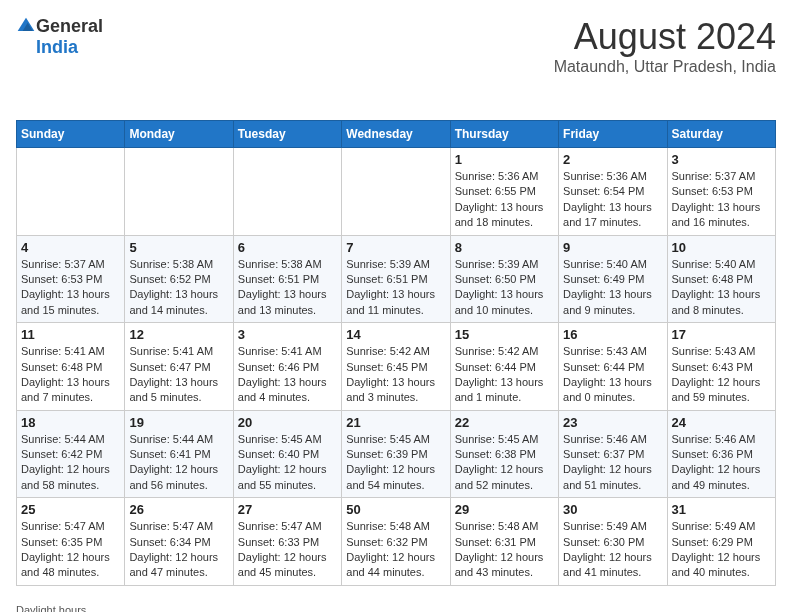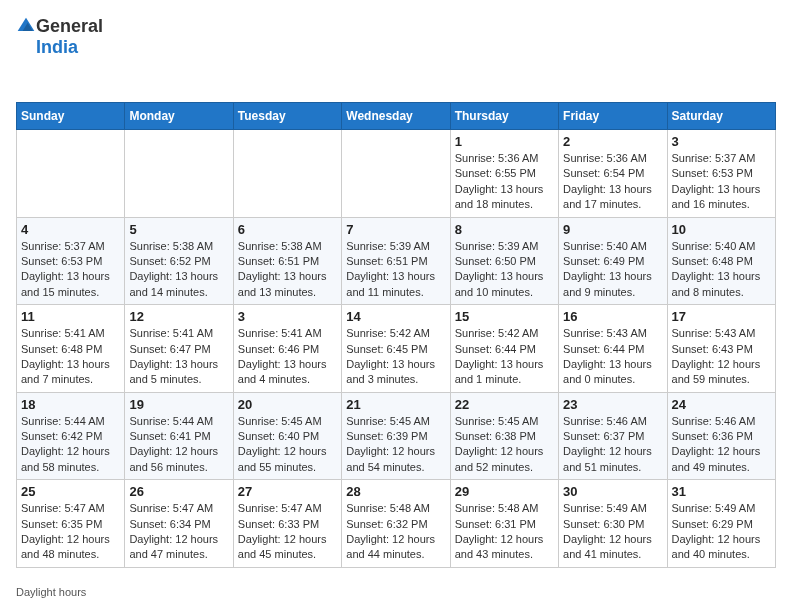--- a/index.html
+++ b/index.html
@@ -95,20 +95,22 @@
     <svg class="logo-icon" viewBox="0 0 24 24">
       <polygon points="12,2 22,18 2,18" fill="#2176c7"></polygon>
       <polygon points="14,8 20,18 8,18" fill="#1a5fa0"></polygon>
     </svg>
     <div>
       <span style="font-size:18px;font-weight:bold;color:#333;">General</span><br>
       <span style="font-size:18px;font-weight:bold;color:#2176c7;">India</span>
     </div>
   </div>
   <div class="title-area">
+    <div class="month-year">August 2024</div>
+    <div class="location">Mataundh, Uttar Pradesh, India</div>
   </div>
 </div>
 
 <table class="calendar">
   <thead>
     <tr>
     <th>Sunday</th>
         <th>Monday</th>
         <th>Tuesday</th>
         <th>Wednesday</th>
@@ -314,21 +316,21 @@
 and 47 minutes.</div>
         </td>
         <td>
           <span class="day-number">27</span>
           <div class="day-info" style="white-space: pre-line;">Sunrise: 5:47 AM
 Sunset: 6:33 PM
 Daylight: 12 hours
 and 45 minutes.</div>
         </td>
         <td>
-          <span class="day-number">28</span>
+          <span class="day-number">50</span>
           <div class="day-info" style="white-space: pre-line;">Sunrise: 5:48 AM
 Sunset: 6:32 PM
 Daylight: 12 hours
 and 44 minutes.</div>
         </td>
         <td>
           <span class="day-number">29</span>
           <div class="day-info" style="white-space: pre-line;">Sunrise: 5:48 AM
 Sunset: 6:31 PM
 Daylight: 12 hours

